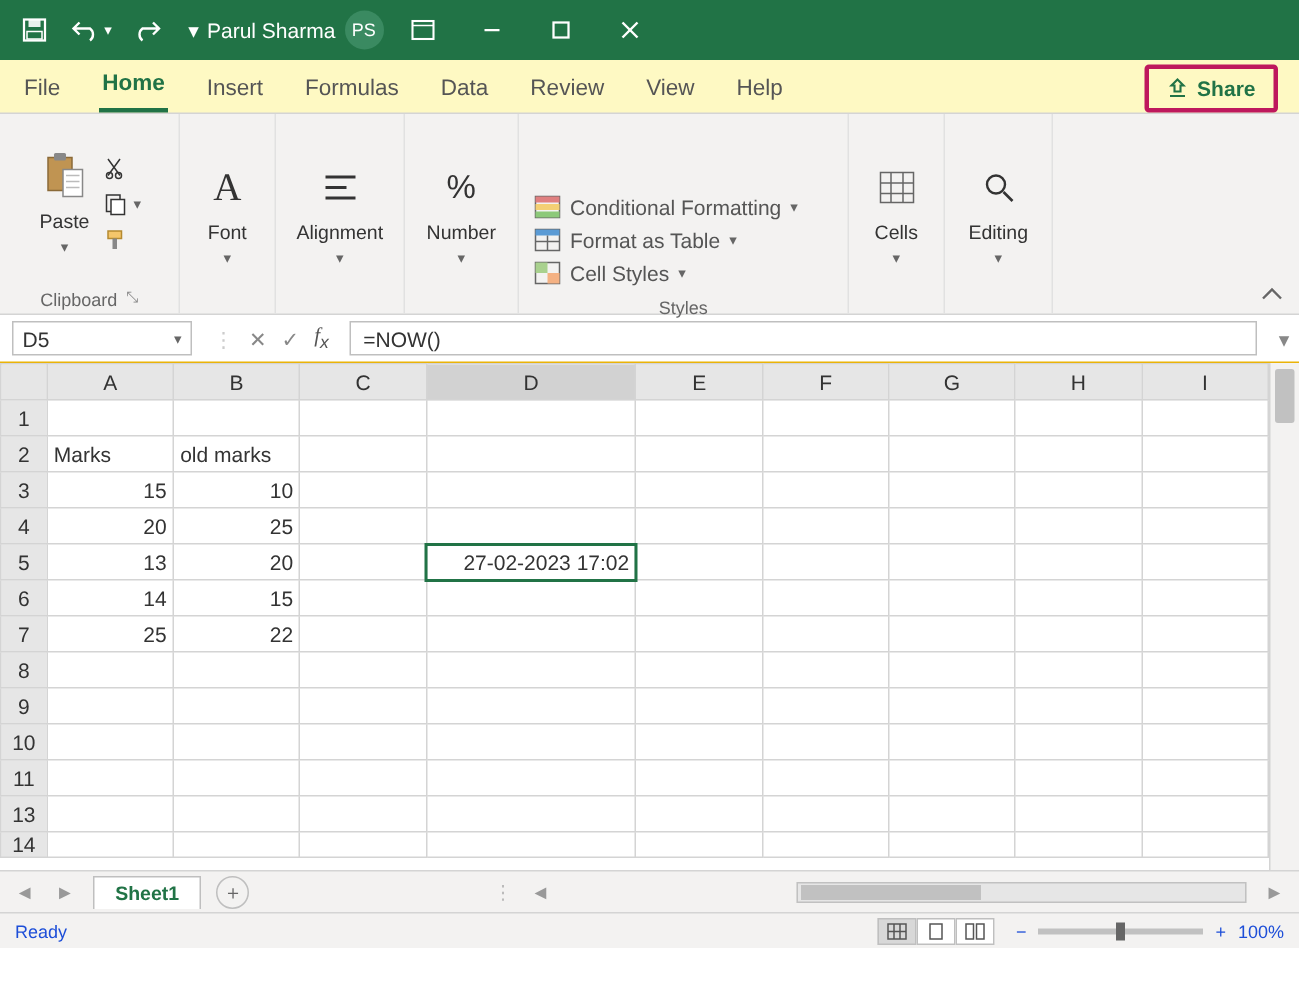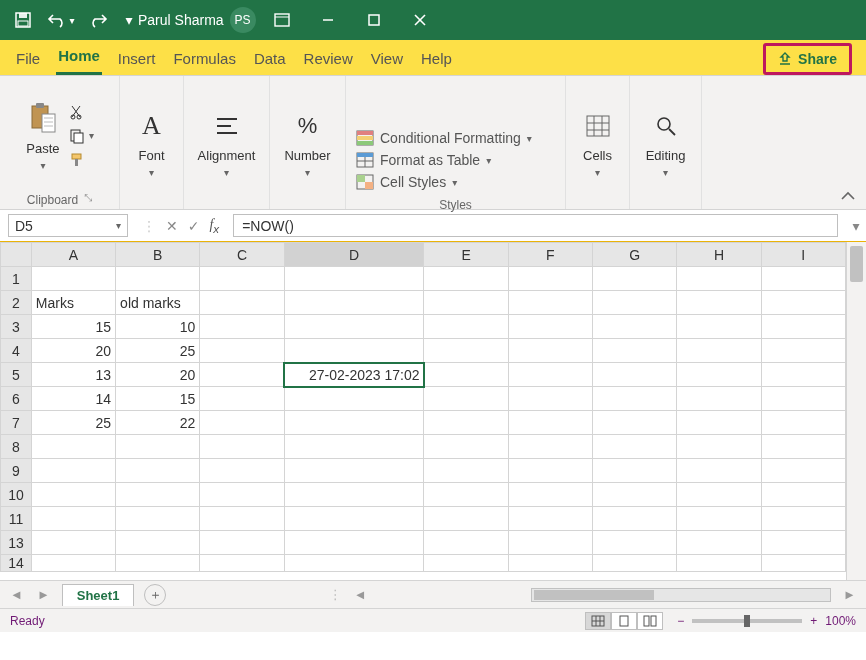--- a/index.html
+++ b/index.html
@@ -8,21 +8,21 @@
   
   .titlebar { height: 40px; background: #217346; display: flex; align-items: center; color: #fff; padding: 0 6px; }
   .tb-left { display: flex; align-items: center; gap: 4px; }
   .tb-btn { width: 34px; height: 32px; display: flex; align-items: center; justify-content: center; cursor: pointer; }
   .tb-center { flex: 1; text-align: center; font-size: 15px; }
   .tb-right { display: flex; align-items: center; gap: 6px; }
   .user-badge { background: #3a8a61; border-radius: 50%; width: 26px; height: 26px; display: flex; align-items: center; justify-content: center; font-size: 12px; }
   .win-btn { width: 40px; height: 32px; display: flex; align-items: center; justify-content: center; cursor: pointer; }
 
   
-  .tabs { height: 36px; background: #fde047; border-bottom: 1px solid #d4d4d4; display: flex; align-items: flex-end; padding: 0 14px; gap: 14px; }
+  .tabs { height: 36px; background: #fef9c3; border-bottom: 1px solid #d4d4d4; display: flex; align-items: flex-end; padding: 0 14px; gap: 24px; }
   .tab { padding: 6px 2px 8px; font-size: 15px; color: #555; cursor: pointer; }
   .tab.active { color: #217346; border-bottom: 3px solid #217346; font-weight: 600; }
   .share-btn { margin-left: auto; border: 3px solid #be185d; padding: 5px 12px; border-radius: 3px; color: #217346; font-weight: 600; display:flex; align-items:center; gap:6px; cursor:pointer;}
 
   
   .ribbon { height: 134px; background: #f3f2f1; border-bottom: 1px solid #d4d4d4; display: flex; align-items: stretch; }
   .group { border-right: 1px solid #e1e1e1; padding: 6px 10px 2px; display: flex; flex-direction: column; align-items: center; justify-content: space-between; font-size: 12px; color: #555; }
   .group-label { font-size: 12px; color: #666; padding-top: 4px; }
   .group-body { flex:1; display:flex; align-items:center; gap:8px;}
   .big-btn { display:flex; flex-direction:column; align-items:center; gap:4px; cursor:pointer; font-size:13px; color:#333;}
@@ -62,21 +62,21 @@
 
   
   .sheet-tabs { height: 28px; border-top:1px solid #d4d4d4; background:#f3f2f1; display:flex; align-items:center; padding:0 8px; gap:10px; font-size:13px;}
   .sheet-tab { background:#fff; border:1px solid #bfbfbf; border-bottom:none; padding:3px 14px; color:#217346; font-weight:600; cursor:pointer;}
   .add-sheet { width:22px; height:22px; border:1px solid #bfbfbf; border-radius:50%; display:flex; align-items:center; justify-content:center; cursor:pointer; color:#666;}
   .hscroll{flex:1;max-width:300px;height:14px;background:#e6e6e6;margin-left:auto;position:relative;border:1px solid #c1c1c1;}
   .hscroll-thumb{position:absolute;left:2px;top:1px;bottom:1px;width:120px;background:#c1c1c1;}
   .nav-arrow{color:#999;cursor:pointer;padding:0 2px;}
 
   
-  .statusbar { height: 24px; background:#f3f2f1; border-top:1px solid #d4d4d4; display:flex; align-items:center; padding:0 10px; font-size:12px; color:#701a75;}
+  .statusbar { height: 24px; background:#f3f2f1; border-top:1px solid #d4d4d4; display:flex; align-items:center; padding:0 10px; font-size:12px; color:#1d4ed8;}
   .view-btns { display:flex; gap:0; margin-left:auto;}
   .view-btn { width:26px; height:18px; border:1px solid #bfbfbf; display:flex; align-items:center; justify-content:center; cursor:pointer; background:#fff;}
   .view-btn.active{background:#d8d8d8;}
   .zoom { display:flex; align-items:center; gap:8px; margin-left:14px;}
   .zoom-track{width:110px;height:4px;background:#c1c1c1;position:relative;}
   .zoom-thumb{position:absolute;left:52px;top:-4px;width:6px;height:12px;background:#666;}
 
   svg{display:block;}
 </style>
 </head>

